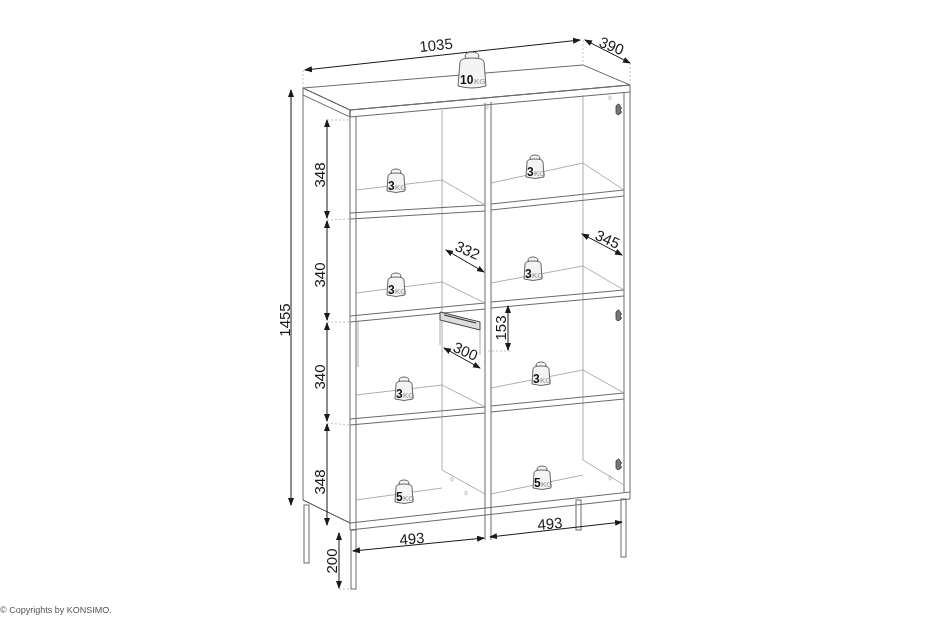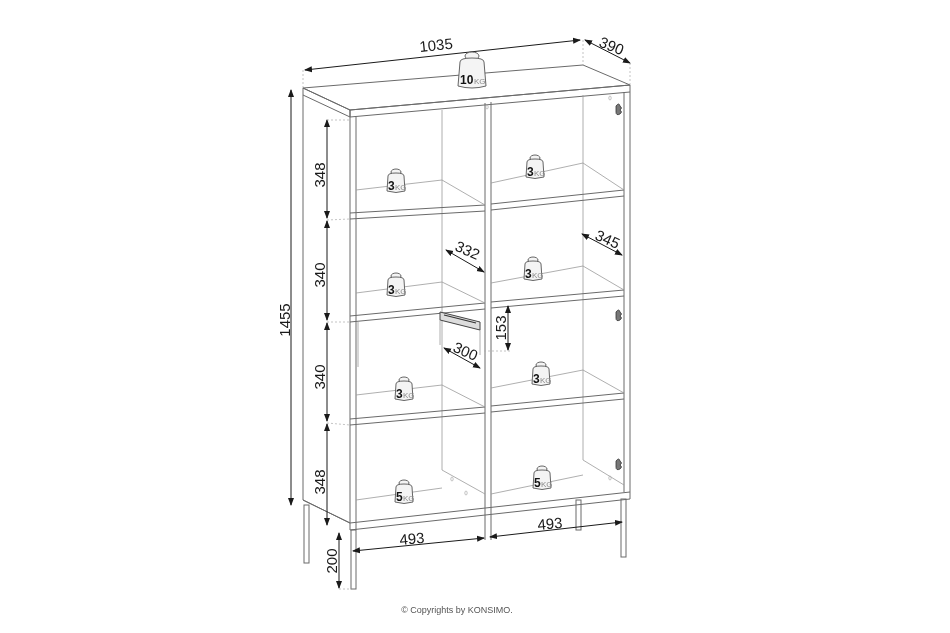--- a/index.html
+++ b/index.html
@@ -6,21 +6,21 @@
     body { width:950px; height:633px; position:relative; overflow:hidden; font-family:"Liberation Sans", sans-serif; }
     #canvas { position:absolute; left:0; top:0; }
     .ln { stroke:#6a6a6a; stroke-width:1; fill:none; }
     .lt { stroke:#9a9a9a; stroke-width:0.8; fill:none; }
     .dim { stroke:#1a1a1a; stroke-width:1; fill:none; }
     .dot { stroke:#aaaaaa; stroke-width:0.7; stroke-dasharray:2 2; fill:none; }
     .dimtxt { font-family:"Liberation Sans", sans-serif; font-size:15px; fill:#1a1a1a; }
     .wt-num { font-family:"Liberation Sans", sans-serif; font-size:12px; fill:#111; font-weight:bold; }
     .wt-kg { font-family:"Liberation Sans", sans-serif; font-size:8px; fill:#888; }
     .wt-body { fill:#f4f4f4; stroke:#555; stroke-width:0.9; }
-    #copyright { position:absolute; left:0; width:914px; top:605px; text-align:center; font-size:9px; color:#555; }
+    #copyright { position:absolute; left:0; width:914px; top:605px; font-size:9px; color:#555; }
   </style>
 </head>
 <body>
 
 <svg id="canvas" width="950" height="633" viewBox="0 0 950 633">
   <defs>
     <marker id="arr" markerWidth="8" markerHeight="8" refX="7" refY="4" orient="auto-start-reverse" markerUnits="userSpaceOnUse">
       <path d="M0,1 L8,4 L0,7 Z" fill="#1a1a1a"></path>
     </marker>
   </defs>

